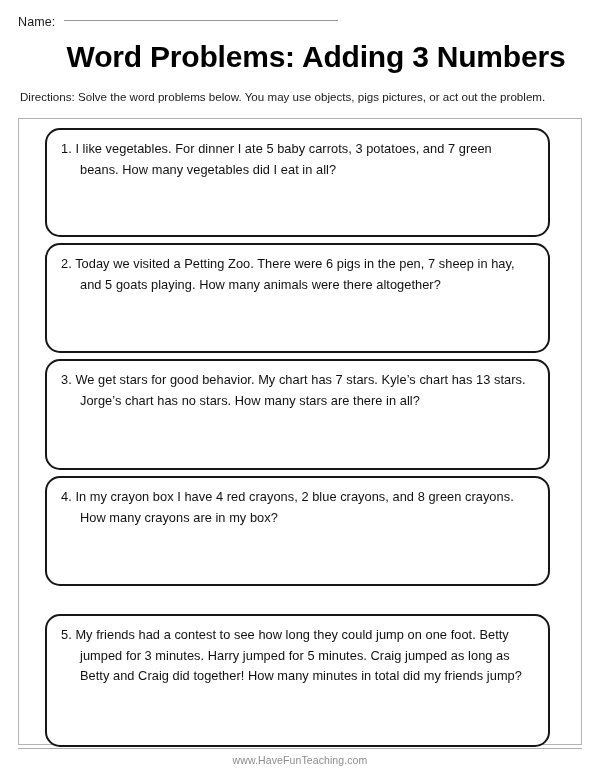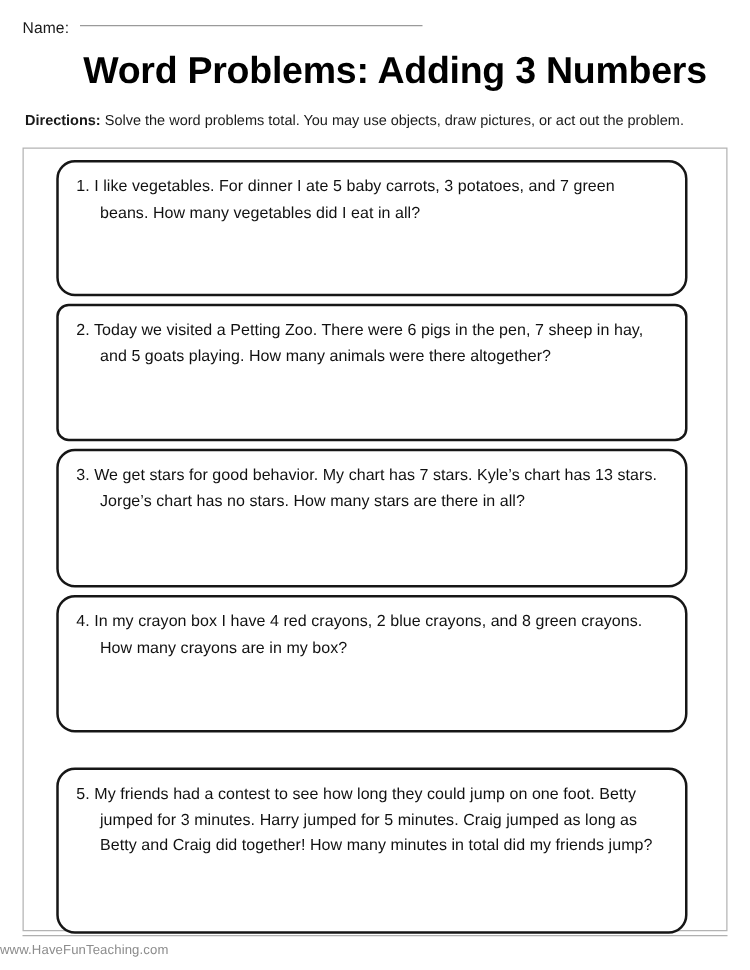--- a/index.html
+++ b/index.html
@@ -58,21 +58,21 @@
   
   .directions {
     position: absolute;
     left: 20px;
     top: 89px;
     width: 566px;
     font-size: 11.6px;
     line-height: 15px;
     color: #1a1a1a;
   }
-  .directions b { font-weight: bold; }
+  .directions b { font-weight: normal; }
 
   
   .sheet-frame {
     position: absolute;
     left: 18px;
     top: 118px;
     width: 564px;
     height: 627px;
     border: 1px solid #b4b4b4;
     box-sizing: border-box;
@@ -101,58 +101,58 @@
     line-height: 20.5px;
     color: #111;
     padding-left: 19px;
     text-indent: -19px;
     letter-spacing: .05px;
   }
   .problem-num { }
 
   
   .h1 { height: 109px; }
-  .h2 { height: 110px; border-radius: 10px; }
+  .h2 { height: 110px; }
   .h3 { height: 111px; }
   .h4 { height: 110px; }
   .h5 { height: 133px; margin-top: 28px; }
 
   
   .footer-rule {
     position: absolute;
     left: 18px;
     top: 748px;
     width: 564px;
     height: 1px;
     background: #b0b0b0;
   }
   .footer-text {
     position: absolute;
     left: 0;
     top: 754px;
     width: 600px;
-    text-align: left;
+    text-align: center;
     font-size: 10.5px;
     color: #8c8c8c;
     letter-spacing: .1px;
   }
 </style>
 </head>
 <body>
 
 <div class="name-row">
   <span class="name-label">Name:</span>
   <span class="name-rule"></span>
 </div>
 
 <div class="page-title">Word Problems: Adding 3 Numbers</div>
 
 <div class="directions">
   <b>Directions:</b>
-  <span>Solve the word problems total.  You may use objects, draw pictures, or act out the problem.</span>
+  <span>Solve the word problems below.  You may use objects, pigs pictures, or act out the problem.</span>
 </div>
 
 <div class="sheet-frame"></div>
 
 <div class="problems">
 
   <div class="problem-box h1">
     <div class="problem-text">
       <span class="problem-num">1.</span>
       <span>I like vegetables.  For dinner I ate 5 baby carrots, 3 potatoes, and 7 green beans.  How many vegetables did I eat in all?</span>

